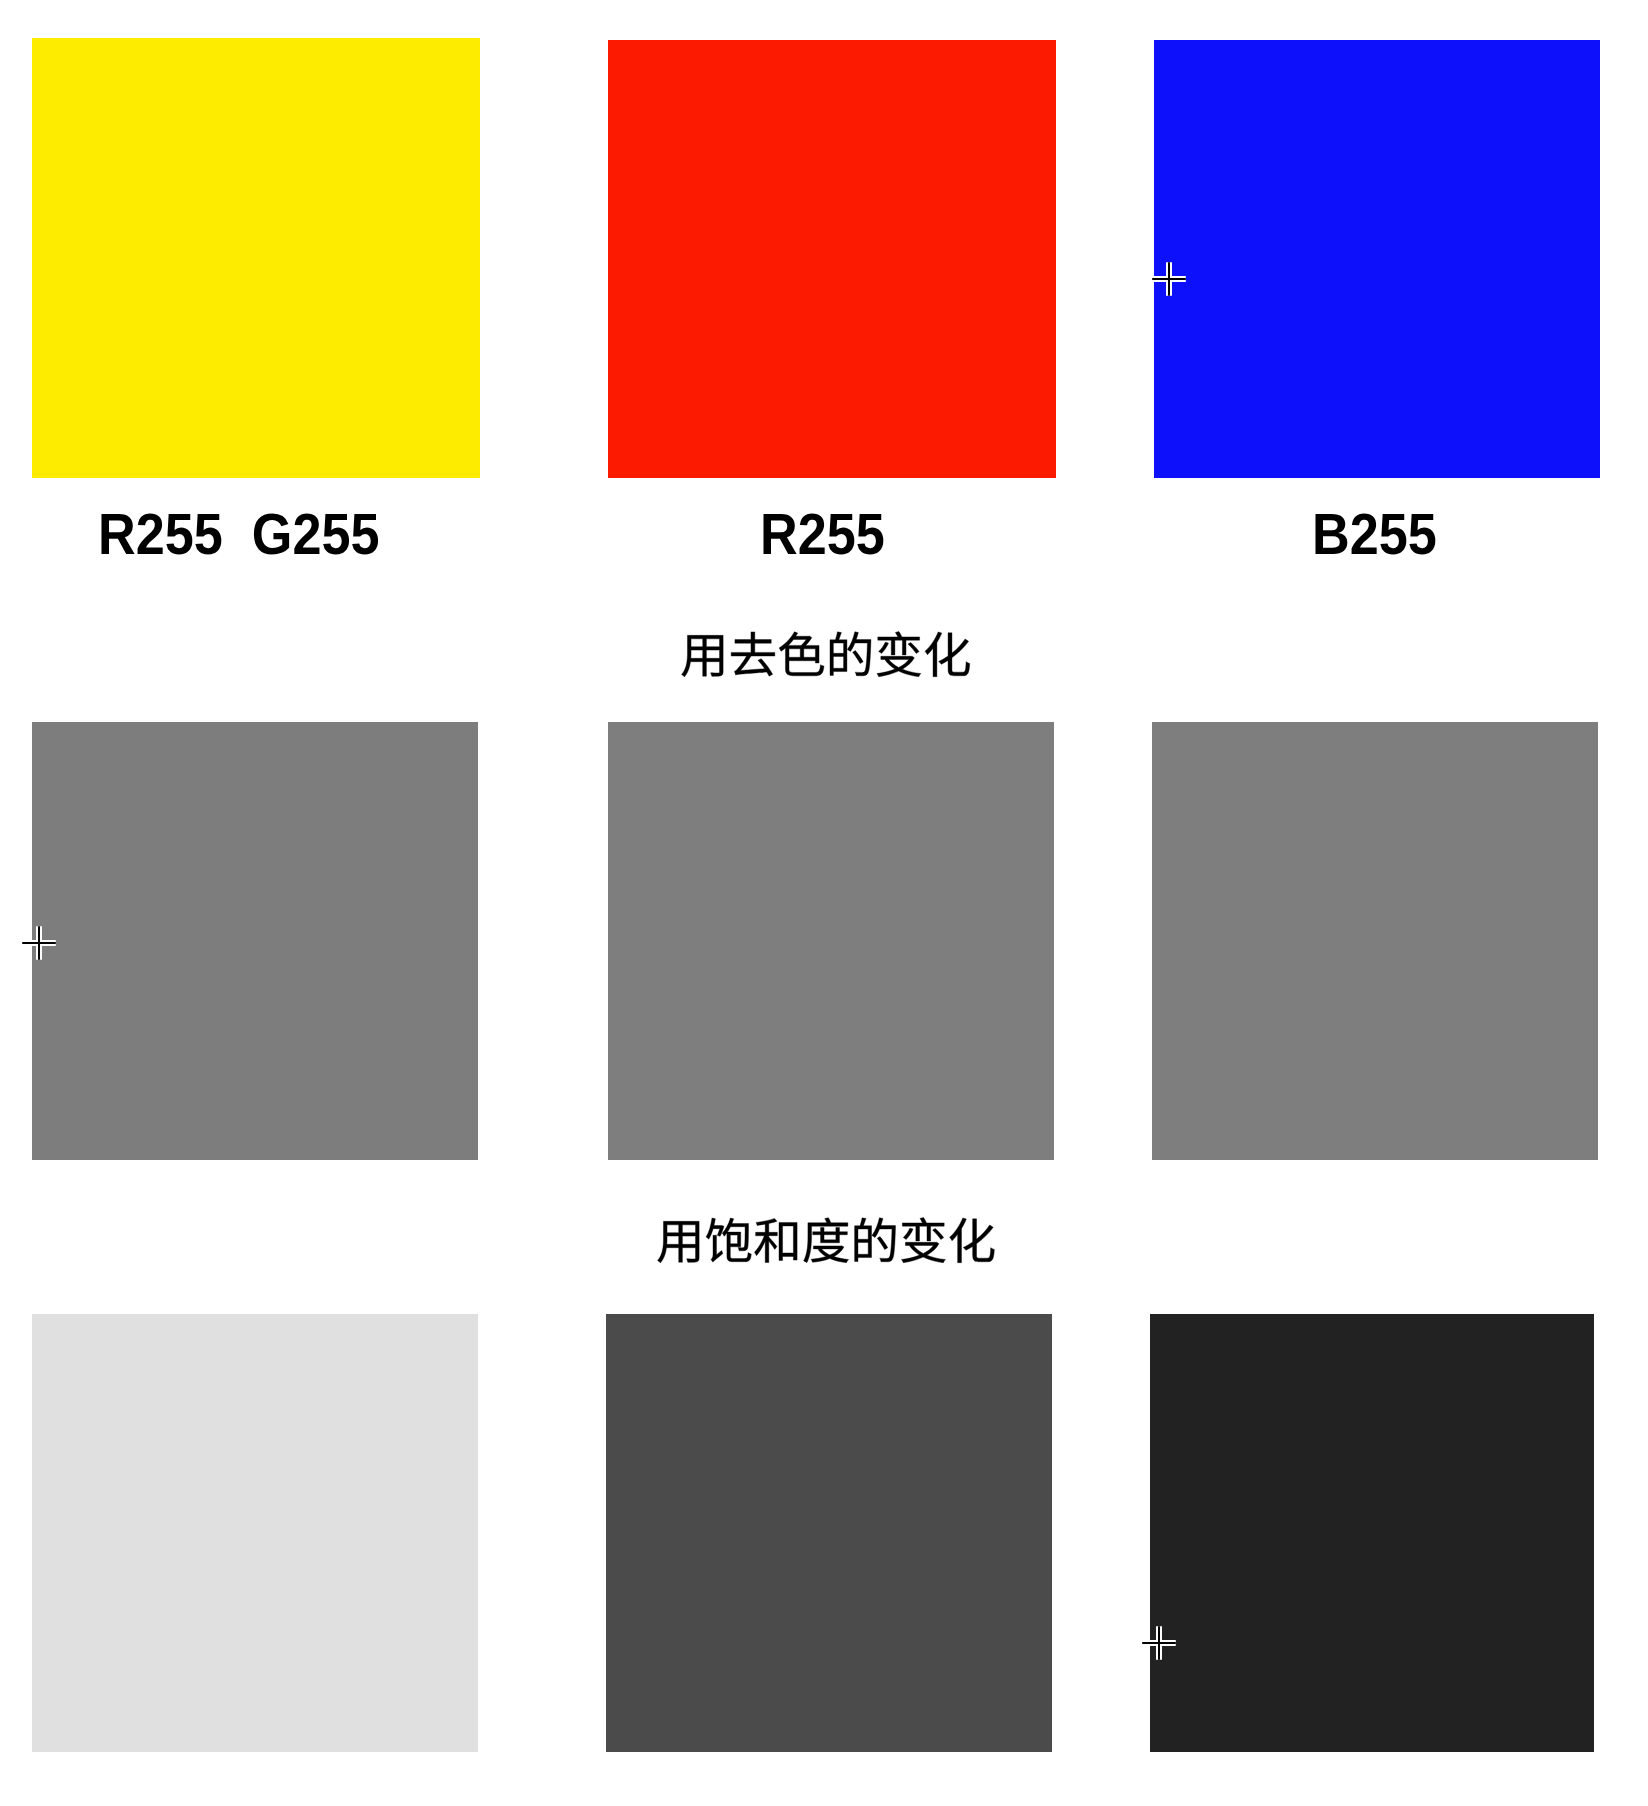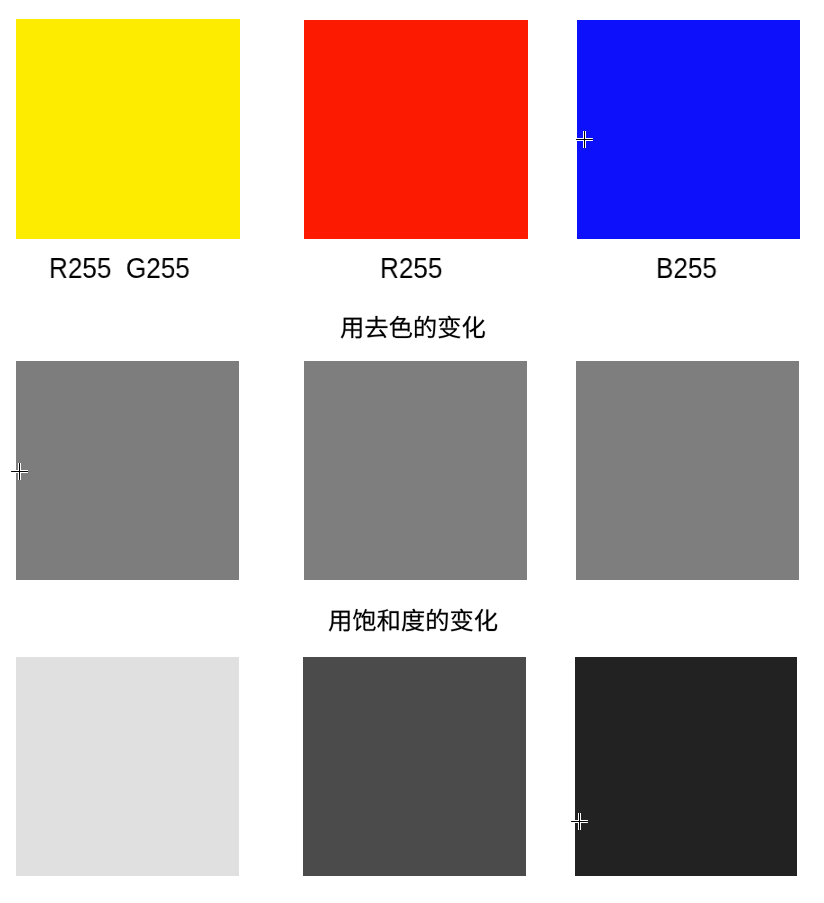--- a/index.html
+++ b/index.html
@@ -8,20 +8,21 @@
     height: 903px;
     background: #ffffff;
     font-family: "Liberation Sans", sans-serif;
     overflow: hidden;
   }
   #sheet {
     position: relative;
     width: 824px;
     height: 903px;
     background: #ffffff;
+    font-weight: bold;
   }
   .swatch { position: absolute; }
   .swatch-label {
     position: absolute;
     font-family: "Liberation Sans", sans-serif;
     font-size: 29px;
     line-height: 1;
     color: #000000;
     white-space: pre;
     transform: scaleX(0.9);

